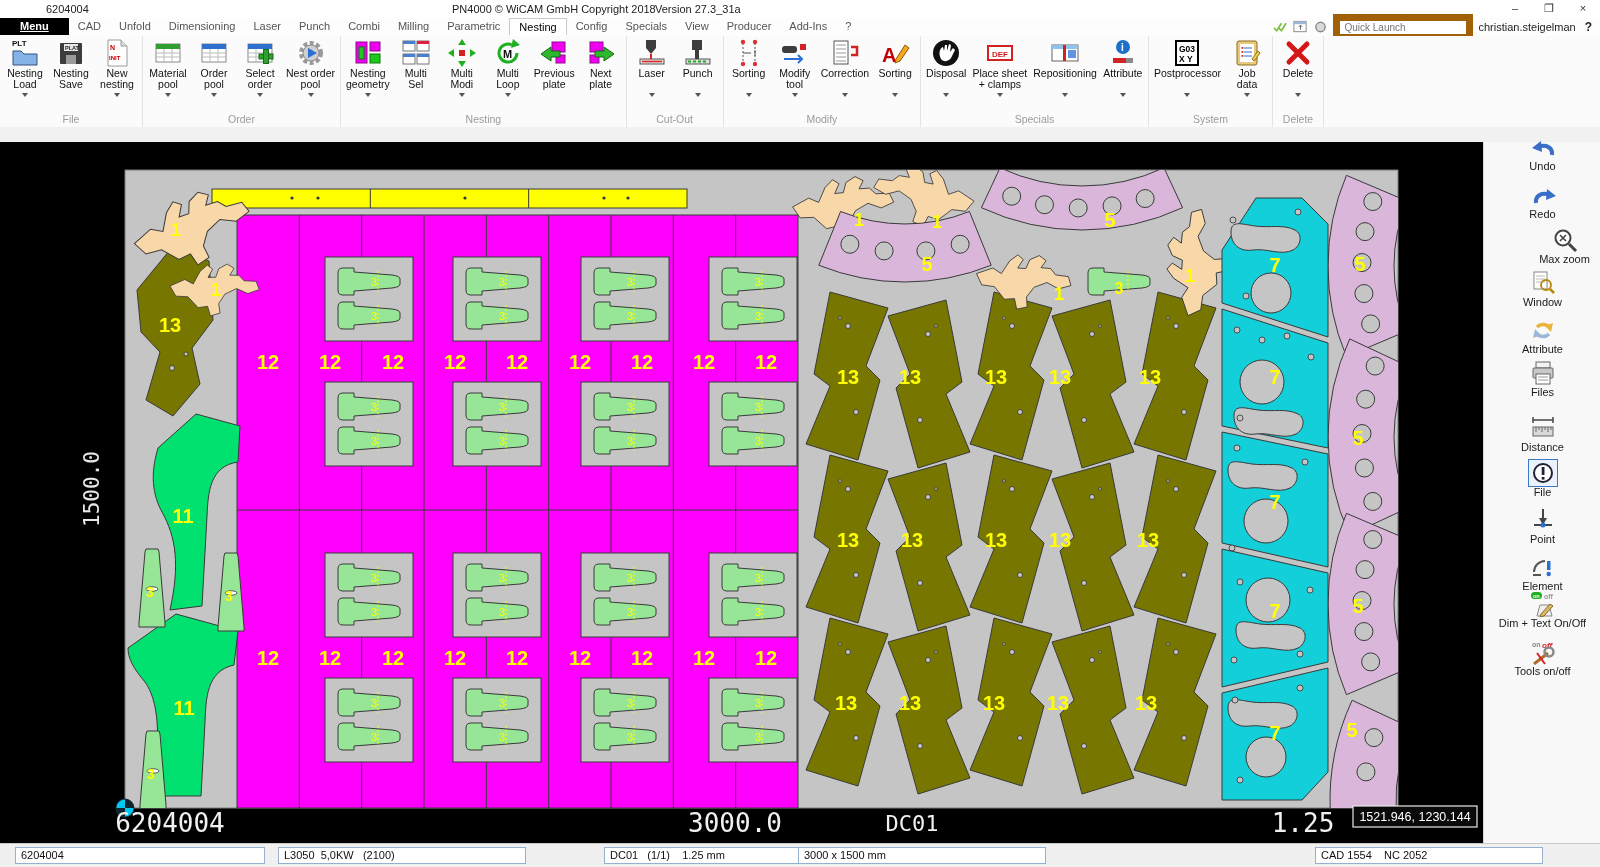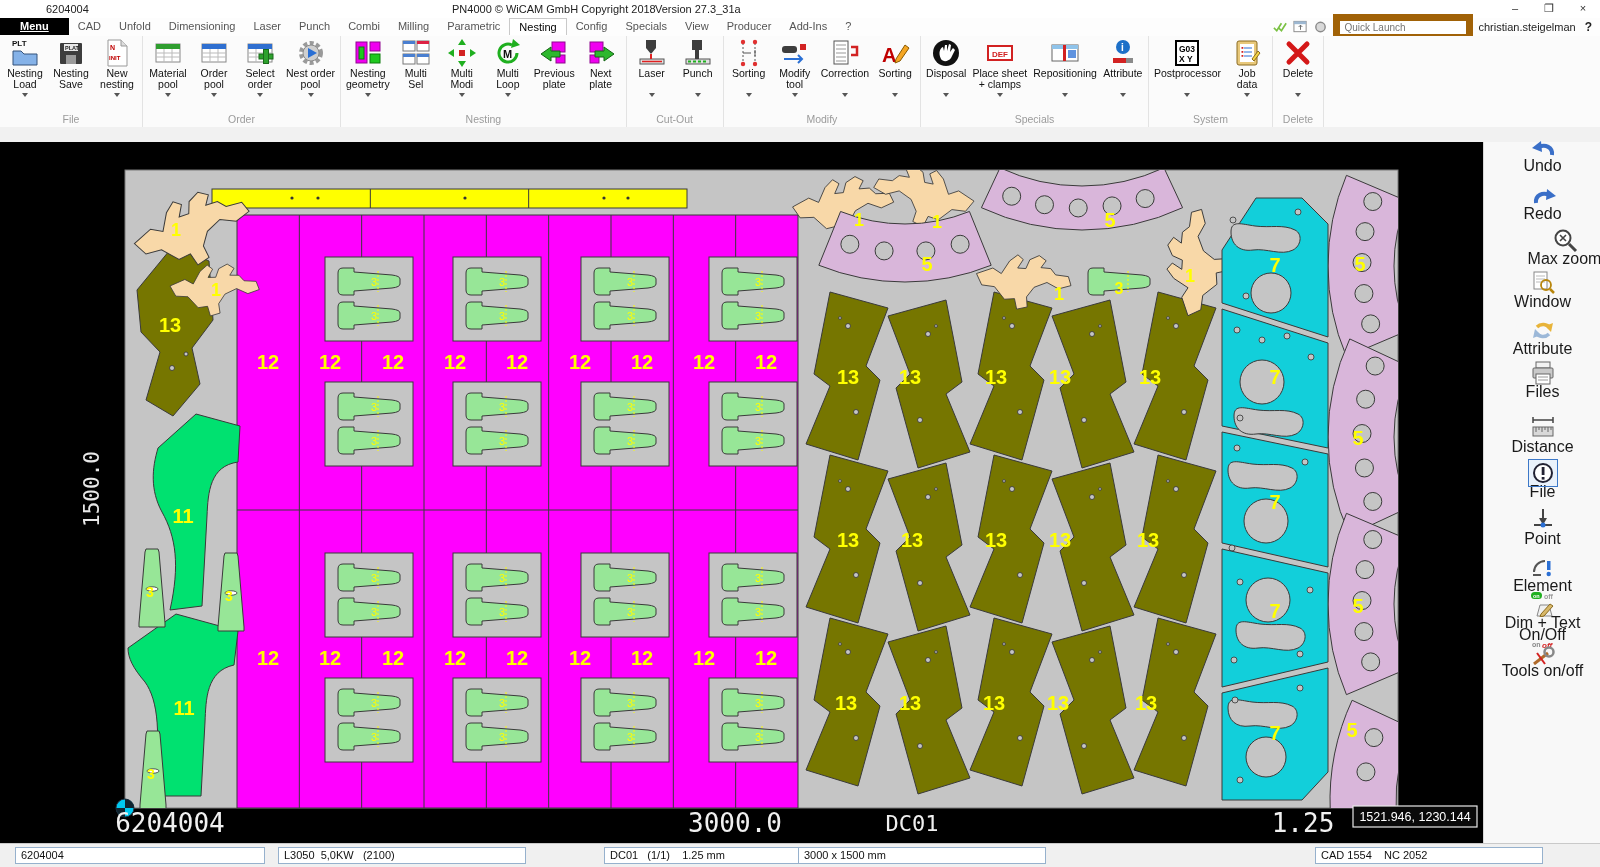--- a/index.html
+++ b/index.html
@@ -35,21 +35,21 @@
   .gname{font-size:10.5px;color:#9b9b9b;text-align:center;height:14px;line-height:13px;}
   
   #strip{position:absolute;left:0;top:127px;width:1600px;height:15px;background:#f1f1f1;}
   
   #canvas-wrap{position:absolute;left:0;top:142px;width:1483px;height:701px;background:#000;}
   
   #sidebar{position:absolute;left:1483px;top:142px;width:117px;height:701px;background:#f8f8f8;border-left:1px solid #d8d8d8;}
   .side-item{position:absolute;left:0;width:117px;text-align:center;cursor:default;}
   .side-item .sic{width:28px;height:26px;display:block;margin:0 auto;}
   .side-item .sic.sel{outline:1.5px solid #3c78c8;background:#eaf2fb;}
-  .side-item .slabel{font-size:16px;color:#1a1a1a;line-height:12px;}
+  .side-item .slabel{font-size:11px;color:#1a1a1a;line-height:12px;}
   
   #statusbar{position:absolute;left:0;top:843px;width:1600px;height:24px;background:#f0f0f0;border-top:1px solid #c9c9c9;}
   .sfield{position:absolute;top:3px;height:15px;background:#fff;border:1px solid #96b1cd;font-size:11px;
           line-height:15px;padding:0 5px;color:#111;white-space:pre;overflow:hidden;}
 </style>
 </head>
 <body>
 
 <div id="app">
 

